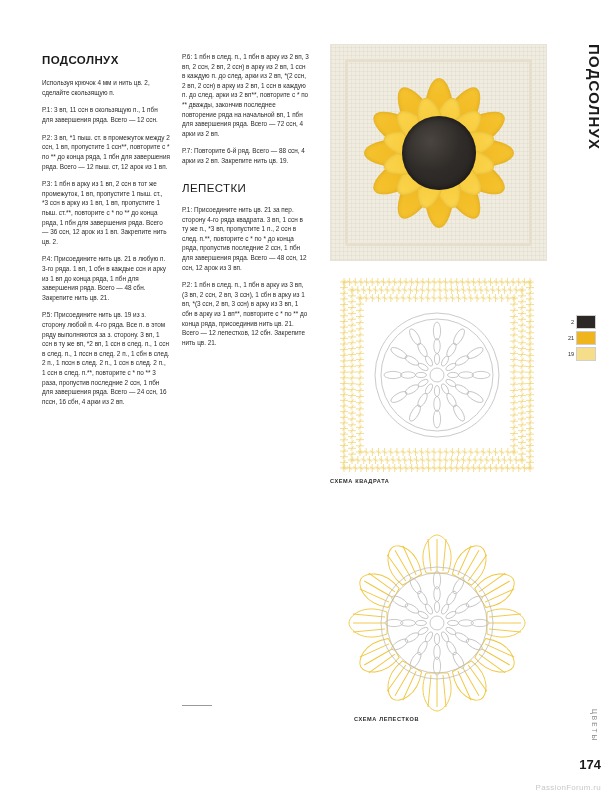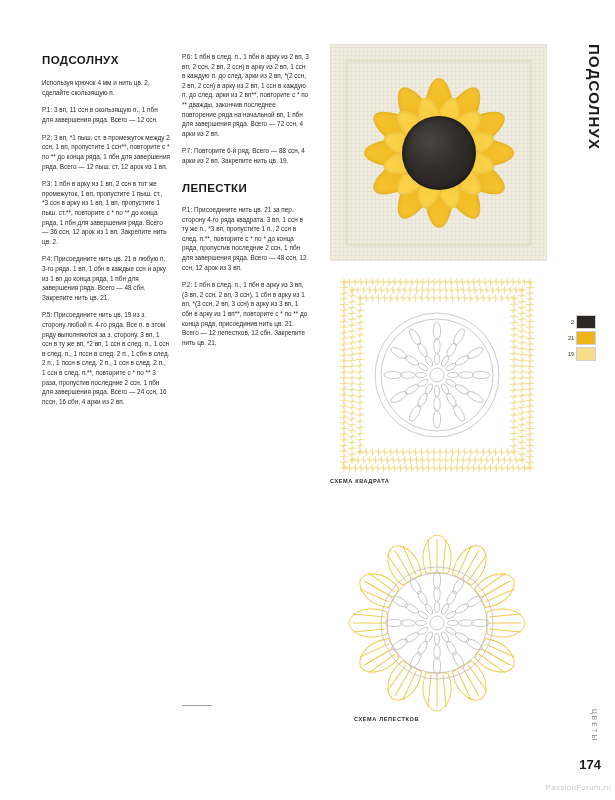--- a/index.html
+++ b/index.html
@@ -39,21 +39,21 @@
     color: #1a1a1a;
     margin: 0 0 9px 0;
   }
   .para {
     margin: 0 0 8px 0;
     text-align: left;
   }
 
   .sub-title {
     font-size: 11.5px;
-    font-weight: bold;
+    font-weight: normal;
     letter-spacing: 0.4px;
     color: #1a1a1a;
     margin: 14px 0 8px 0;
   }
 
   
   .vert-head {
     position: absolute;
     right: 12px;
     top: 44px;
@@ -75,21 +75,21 @@
   .page-num {
     position: absolute;
     right: 14px;
     bottom: 28px;
     font-size: 13px;
     font-weight: bold;
     color: #1a1a1a;
   }
   .site-mark {
     position: absolute;
-    right: 4px;
+    right: 14px;
     bottom: 8px;
     font-size: 8px;
     color: #c9c9c9;
     letter-spacing: 0.3px;
   }
 
   
   .photo {
     position: absolute;
     left: 330px;

